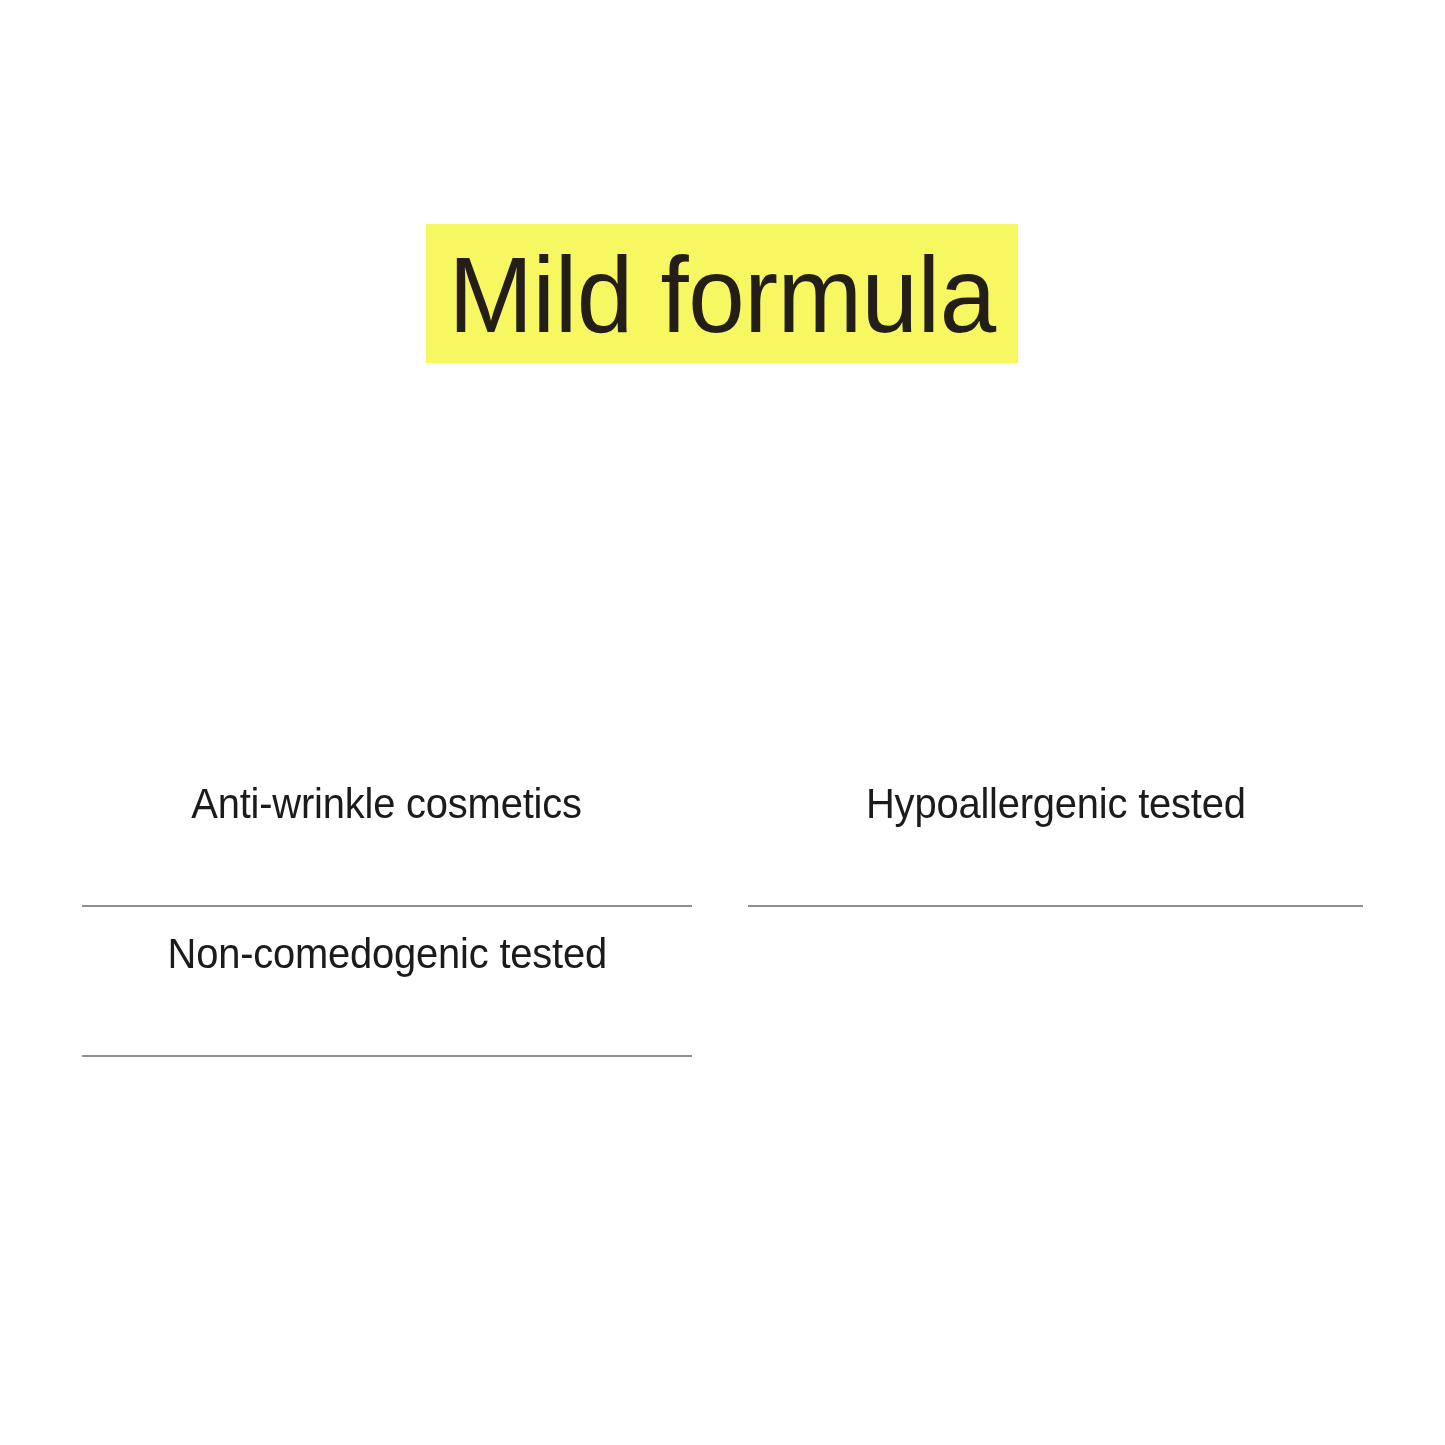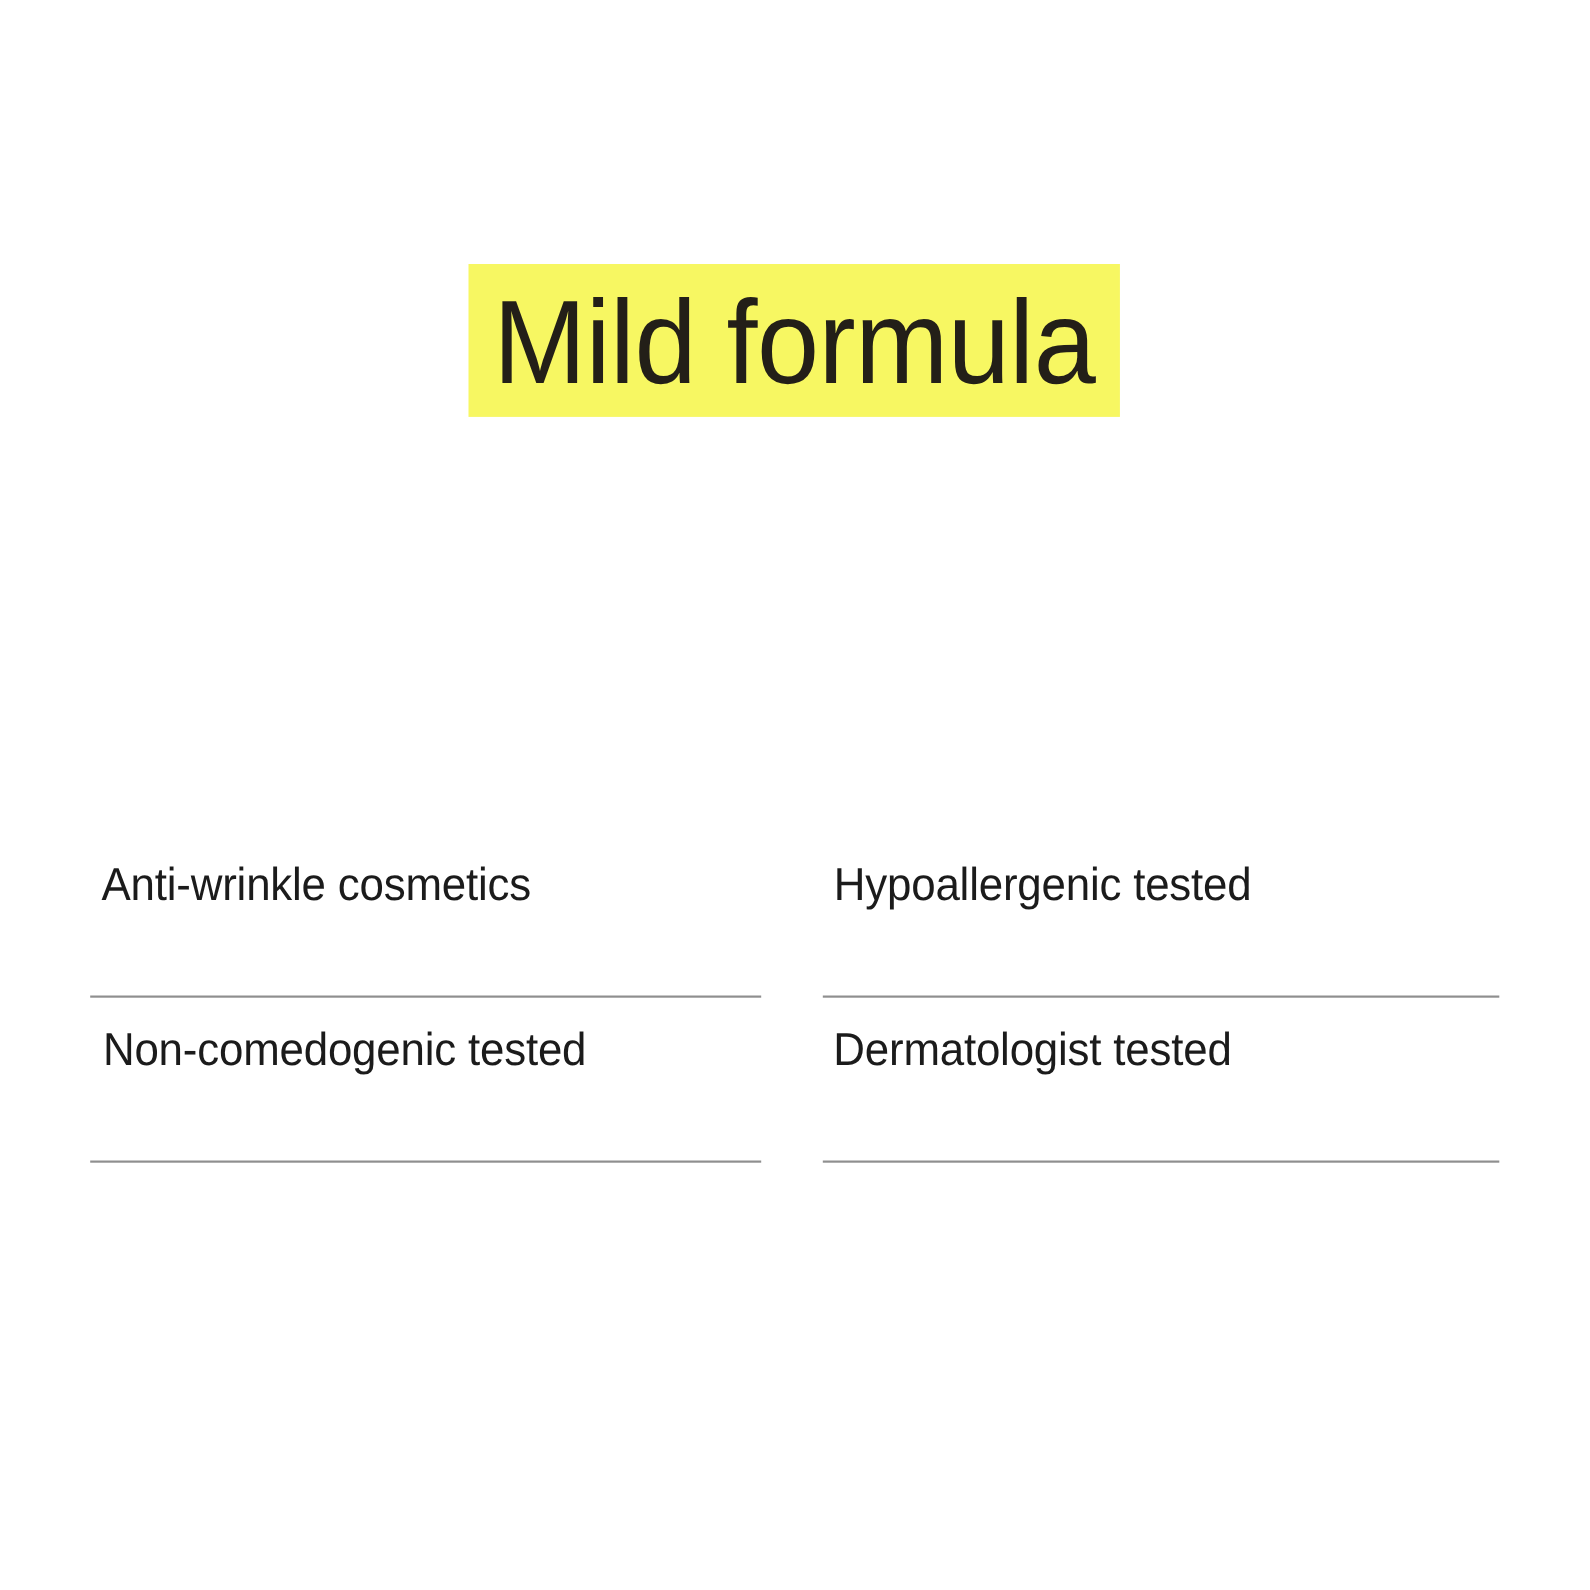--- a/index.html
+++ b/index.html
@@ -33,21 +33,20 @@
   }
 
   .headline-line {
     display: block;
     width: 100%;
     text-align: center;
   }
 
   .headline-line-1 {
     margin-bottom: 6px;
-    margin-top: 16px;
   }
 
   .hl-text {
     display: inline-block;
     font-size: 108px;
     font-weight: 400;
     color: #231f18;
     letter-spacing: -0.5px;
     transform: scaleX(0.94);
     transform-origin: center center;
@@ -76,21 +75,21 @@
     grid-template-columns: 610px 1fr;
     column-gap: 56px;
     row-gap: 0;
   }
 
   .claim-cell {
     height: 150px;
     box-sizing: border-box;
     display: flex;
     align-items: flex-start;
-    justify-content: flex-start;
+    justify-content: center;
     border-bottom: 2px solid #8f8f8f;
     position: relative;
   }
 
   .claim-text {
     display: inline-block;
     font-size: 42px;
     font-weight: 400;
     color: #1b1b1b;
     letter-spacing: -0.2px;
@@ -121,19 +120,16 @@
     <div class="claim-cell">
       <span class="claim-text">Hypoallergenic tested</span>
     </div>
 
     <div class="claim-cell">
       <span class="claim-text">Non-comedogenic tested</span>
     </div>
 
 
 
-    <div class="claim-cell">
-      <span class="claim-text">Dermatologist tested</span>
-    </div>
 
   </div>
 
 </div>
 
 </body></html>

